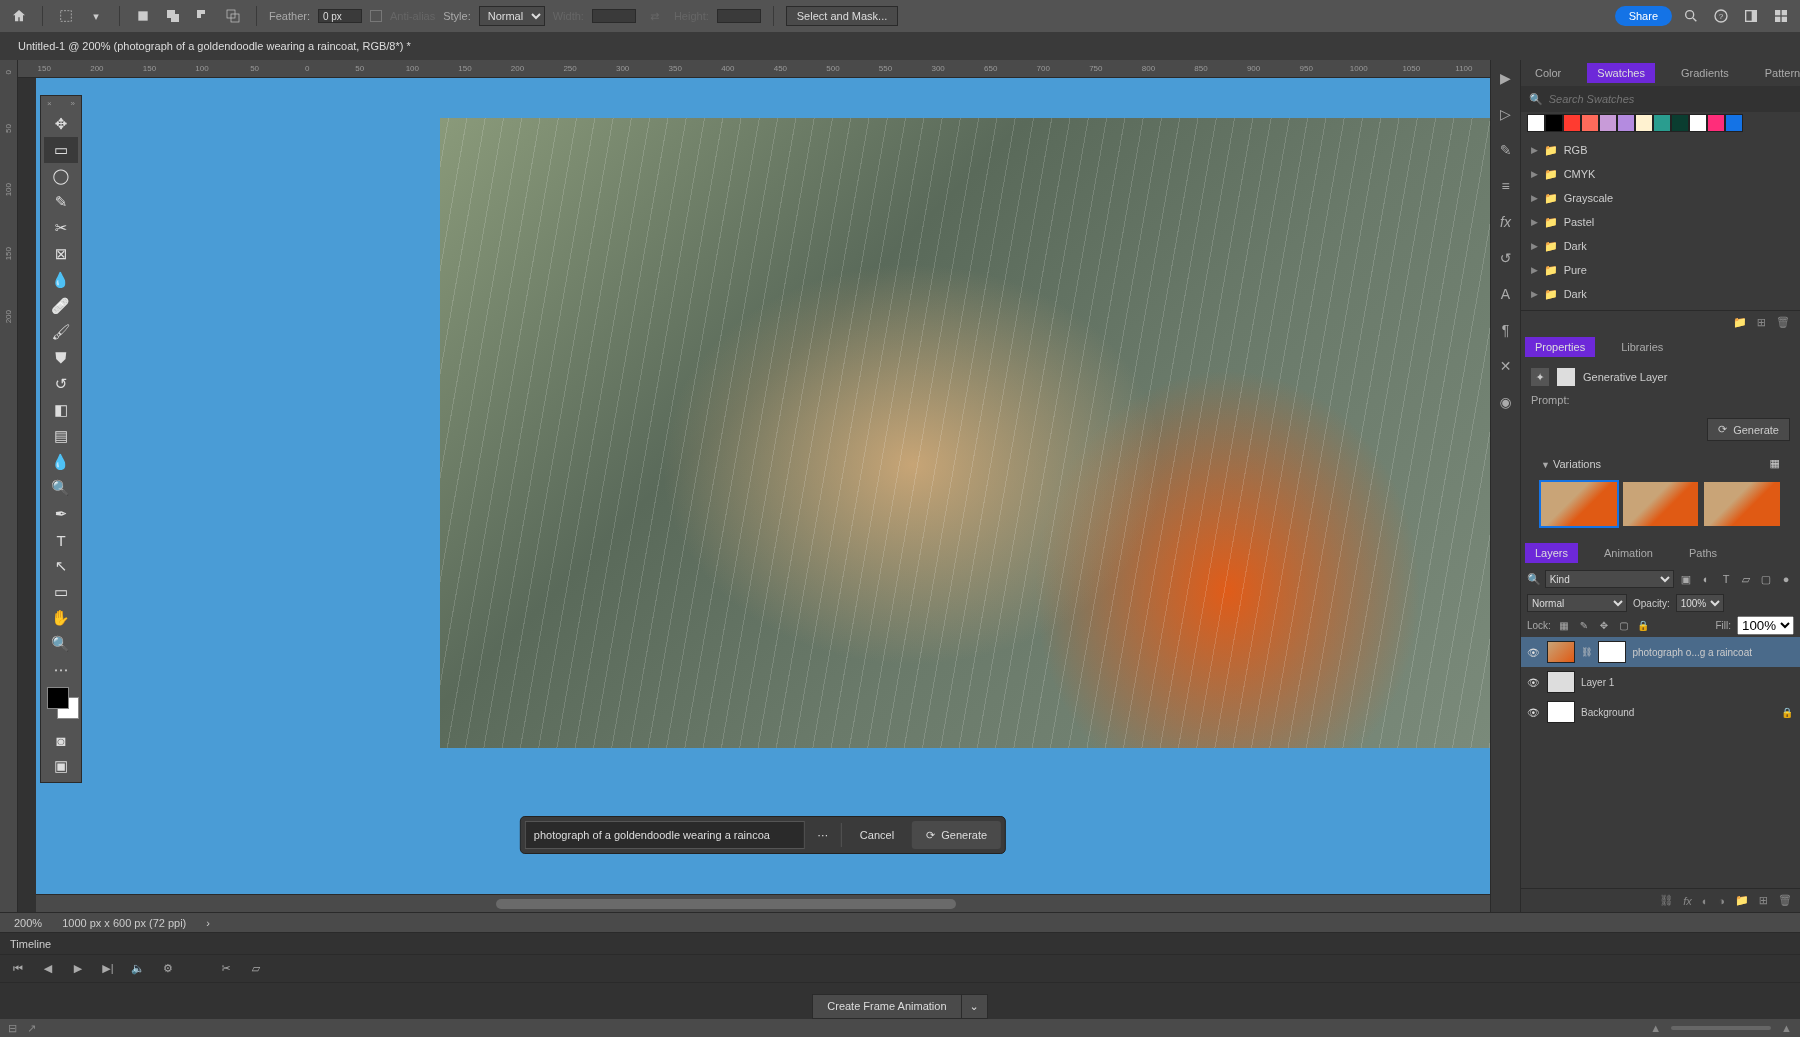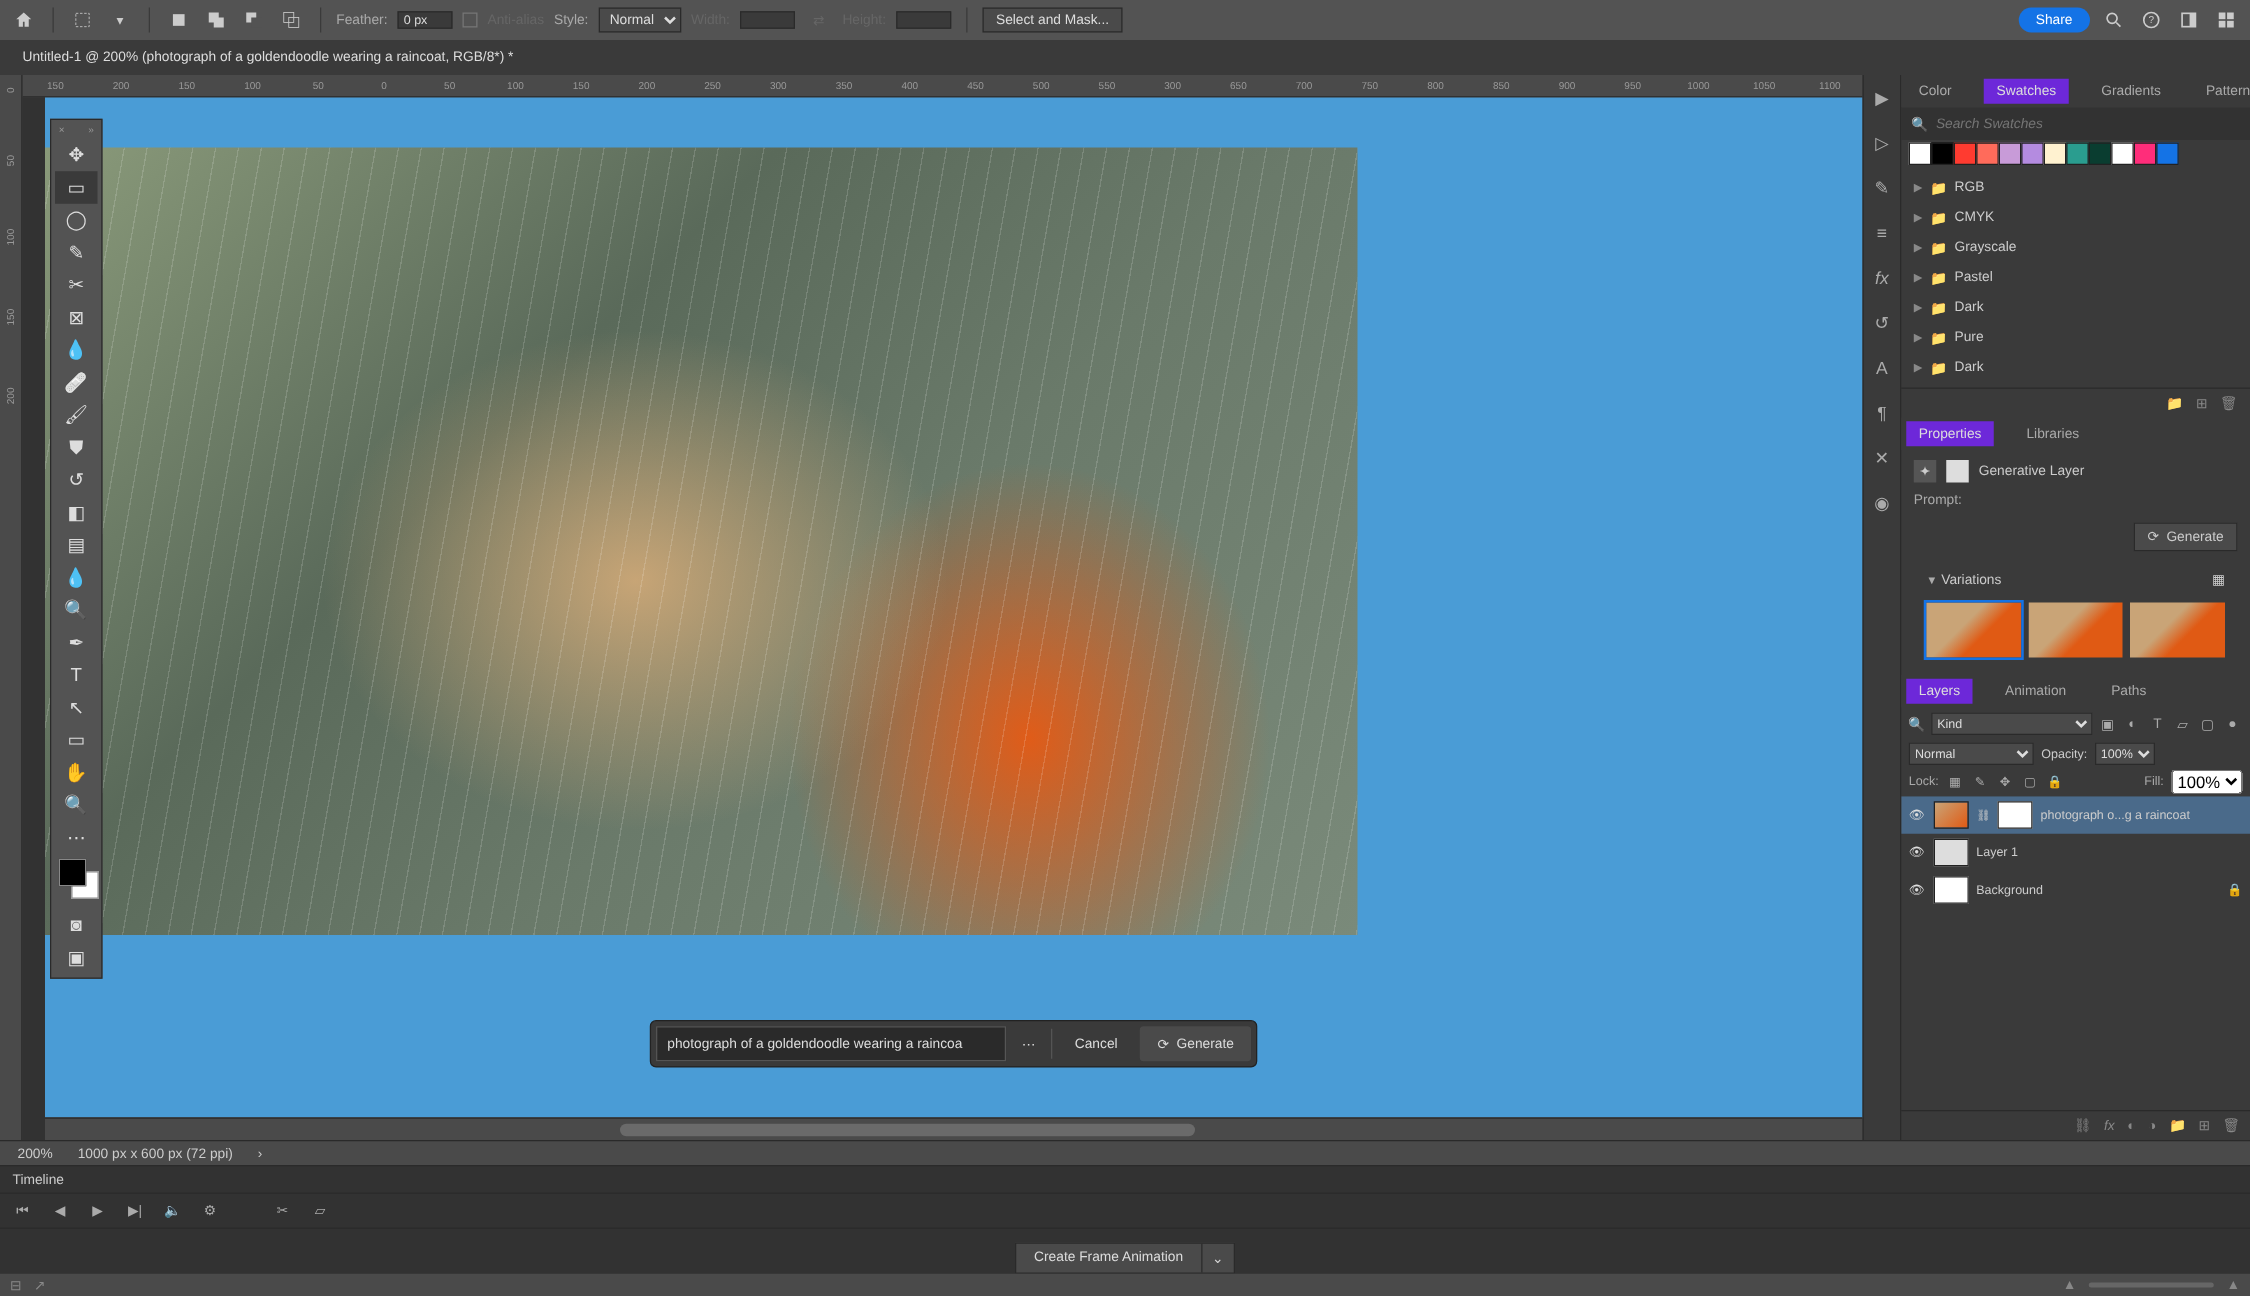--- a/index.html
+++ b/index.html
@@ -22,21 +22,21 @@
 .toolbar{width:42px;background:#535353;position:absolute;left:40px;top:95px;border:1px solid #2a2a2a;display:flex;flex-direction:column;padding:3px;z-index:10}
 .toolbar .thdr{height:12px;display:flex;justify-content:space-between;padding:0 3px;font-size:8px;color:#999}
 .toolbar .tool{width:34px;height:26px;display:flex;align-items:center;justify-content:center;cursor:pointer;color:#ddd;font-size:15px;margin:0 auto}
 .toolbar .tool.active{background:#3a3a3a}
 .toolbar .swatch{position:relative;height:36px;margin:4px 0}
 .toolbar .swatch .fg{position:absolute;left:3px;top:0;width:22px;height:22px;background:#000;border:1px solid #888}
 .toolbar .swatch .bg{position:absolute;left:13px;top:10px;width:22px;height:22px;background:#fff;border:1px solid #888}
 .canvaswrap{flex:1;background:#323232;position:relative;overflow:hidden}
 .topruler{height:18px;background:#4a4a4a;display:flex;align-items:center;font-size:8px;color:#999;border-bottom:1px solid #2a2a2a;padding-left:0;white-space:nowrap;overflow:hidden}
 .topruler span{display:inline-block;width:62px;text-align:center}
-.canvasarea{position:absolute;left:18px;right:0;top:18px;bottom:18px;background:#4a9cd6;display:flex;align-items:flex-start;justify-content:flex-start;padding-top:40px}
+.canvasarea{position:absolute;left:18px;right:0;top:18px;bottom:18px;background:#4a9cd6;display:flex;align-items:flex-start;justify-content:flex-end;padding-top:40px}
 .canvas{width:1050px;height:630px;background:linear-gradient(135deg,#8a9a7a 0%,#5a6a5a 35%,#6a7a6a 60%,#7a8a7a 100%);position:relative;overflow:hidden}
 .canvas::before{content:'';position:absolute;inset:0;background:radial-gradient(ellipse 500px 400px at 45% 55%,rgba(210,170,120,.9) 0%,transparent 50%),radial-gradient(ellipse 350px 400px at 75% 75%,rgba(230,90,20,.95) 0%,transparent 55%)}
 .rain{position:absolute;inset:0;background-image:repeating-linear-gradient(100deg,transparent 0 8px,rgba(255,255,255,.15) 8px 9px,transparent 9px 18px)}
 .genbar{position:absolute;left:50%;transform:translateX(-50%);bottom:40px;background:#3a3a3a;border:1px solid #222;border-radius:5px;display:flex;align-items:center;padding:4px;gap:4px;z-index:5}
 .genbar input{width:280px;height:28px;background:#2a2a2a;border:1px solid #555;color:#ddd;padding:0 8px;font-size:11px}
 .genbar .more{width:28px;height:28px;display:flex;align-items:center;justify-content:center;color:#ddd;cursor:pointer}
 .genbar .gsep{width:1px;height:24px;background:#555}
 .genbar .cancel{padding:0 14px;height:28px;display:flex;align-items:center;cursor:pointer;color:#ddd}
 .genbar .generate{padding:0 14px;height:28px;display:flex;align-items:center;gap:6px;cursor:pointer;color:#ddd;background:#4a4a4a;border-radius:3px}
 .hscroll{position:absolute;left:18px;right:0;bottom:0;height:18px;background:#4a4a4a;border-top:1px solid #2a2a2a}

